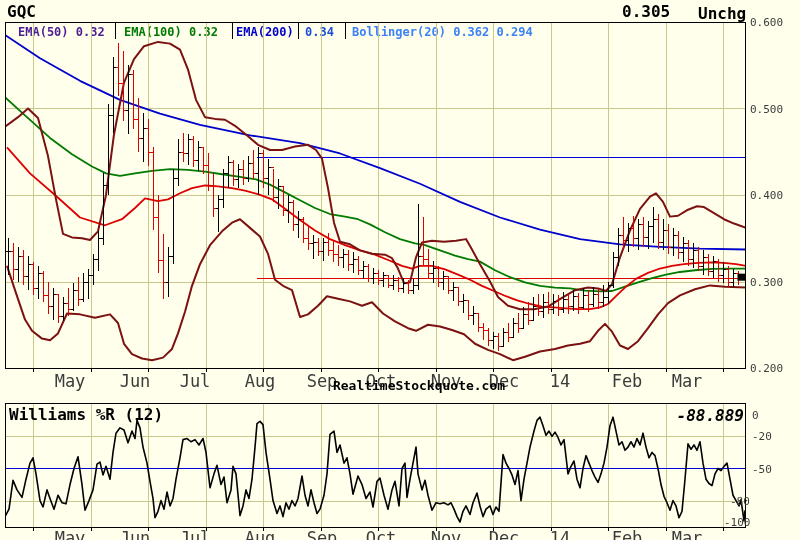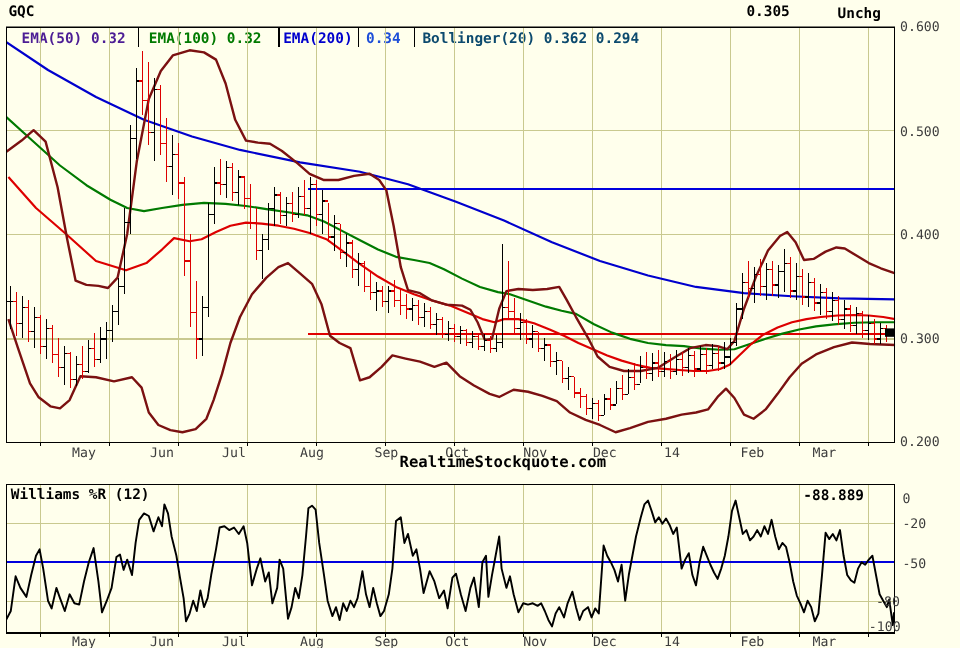--- a/index.html
+++ b/index.html
@@ -3,39 +3,39 @@
 <meta charset="utf-8">
 <style>
   html,body{margin:0;padding:0;}
   body{
     width:800px;height:540px;position:relative;overflow:hidden;
     background:#ffffec;
     font-family:"DejaVu Sans Mono","Liberation Mono",monospace;
     -webkit-font-smoothing:none;
   }
   .abs{position:absolute;white-space:nowrap;}
-  .hdr{font-weight:bold;font-size:12px;color:#000;}
+  .hdr{font-weight:bold;font-size:16px;color:#000;}
   .legend{font-weight:bold;font-size:12px;letter-spacing:0px;top:25px;}
   .ticklabel{font-size:11px;color:#3c3c3c;}
-  .xlabel{font-size:11px;color:#3c3c3c;transform:translateX(-50%);padding-left:30px;}
+  .xlabel{font-size:17px;color:#3c3c3c;transform:translateX(-50%);padding-left:30px;}
   .wm{font-weight:bold;font-size:13px;color:#000;text-align:center;margin-left:44px;}
   svg{position:absolute;display:block;}
 </style>
 </head>
 <body>
 
 <div class="abs hdr" style="left:7px;top:2px;">GQC</div>
 <div class="abs hdr" style="left:622px;top:2px;">0.305</div>
 <div class="abs hdr" style="left:698px;top:4px;text-align:right;">Unchg</div>
 
 <div class="abs legend" style="left:18px;color:#4c1d95;"><span>EMA(50)</span> <span>0.32</span></div>
 <div class="abs legend" style="left:124px;color:#007a00;"><span>EMA(100)</span> <span>0.32</span></div>
 <div class="abs legend" style="left:236px;color:#0000cd;">EMA(200)</div>
 <div class="abs legend" style="left:305px;color:#1d4ed8;">0.34</div>
-<div class="abs legend" style="left:352px;color:#0c4a6e;text-align:right;"><span>Bollinger(20)</span> <span>0.362 0.294</span></div>
+<div class="abs legend" style="left:352px;color:#3b82f6;text-align:right;"><span>Bollinger(20)</span> <span>0.362 0.294</span></div>
 
 <svg id="main-svg" style="left:5px;top:22px;" width="741" height="351" viewBox="0 0 741 351">
     <line x1="28.5" y1="1" x2="28.5" y2="346" stroke="#c9c98f" stroke-width="1" shape-rendering="crispEdges"></line>
     <line x1="86.5" y1="1" x2="86.5" y2="346" stroke="#c9c98f" stroke-width="1" shape-rendering="crispEdges"></line>
     <line x1="143.5" y1="1" x2="143.5" y2="346" stroke="#c9c98f" stroke-width="1" shape-rendering="crispEdges"></line>
     <line x1="201.5" y1="1" x2="201.5" y2="346" stroke="#c9c98f" stroke-width="1" shape-rendering="crispEdges"></line>
     <line x1="258.5" y1="1" x2="258.5" y2="346" stroke="#c9c98f" stroke-width="1" shape-rendering="crispEdges"></line>
     <line x1="316.5" y1="1" x2="316.5" y2="346" stroke="#c9c98f" stroke-width="1" shape-rendering="crispEdges"></line>
     <line x1="373.5" y1="1" x2="373.5" y2="346" stroke="#c9c98f" stroke-width="1" shape-rendering="crispEdges"></line>
     <line x1="431.5" y1="1" x2="431.5" y2="346" stroke="#c9c98f" stroke-width="1" shape-rendering="crispEdges"></line>
@@ -882,13 +882,13 @@
     <div class="abs xlabel" style="left: 431px; top: 528px;">Nov</div>
     <div class="abs xlabel" style="left: 489px; top: 528px;">Dec</div>
     <div class="abs xlabel" style="left: 545px; top: 528px;">14</div>
     <div class="abs xlabel" style="left: 612px; top: 528px;">Feb</div>
     <div class="abs xlabel" style="left: 672px; top: 528px;">Mar</div>
   </div>
 
 <div class="abs wm" style="left:0;top:378px;width:750px;">RealtimeStockquote.com</div>
 
 <div class="abs hdr" style="left:9px;top:405px;"><span>Williams %R (12)</span></div>
-<div class="abs hdr" style="left:576px;top:406px;width:144px;text-align:right;">-88.889</div>
+<div class="abs hdr" style="left:600px;top:406px;width:144px;text-align:right;font-style:italic;">-88.889</div>
 
 </body></html>

